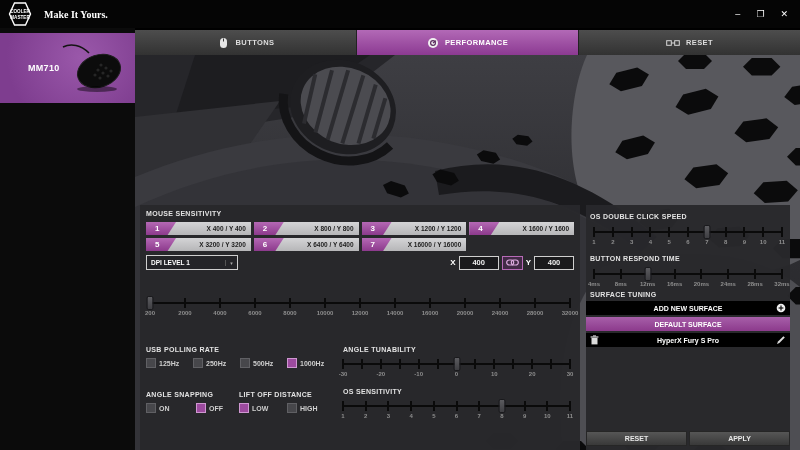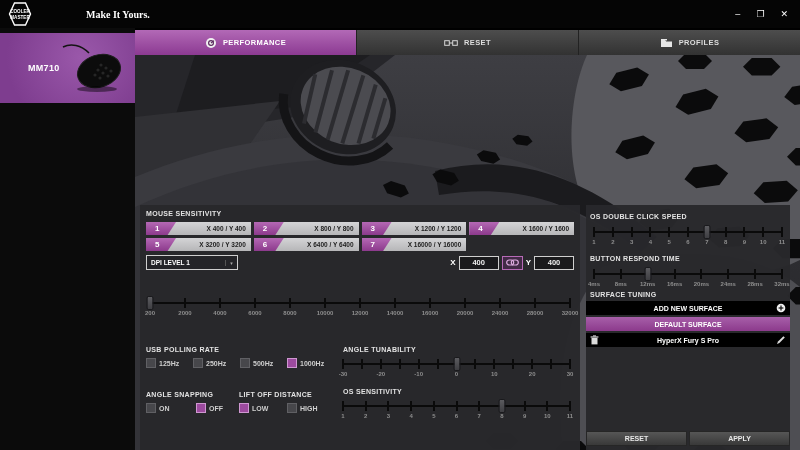--- a/index.html
+++ b/index.html
@@ -1,20 +1,20 @@
 <!DOCTYPE html>
 <html><head>
 <meta charset="utf-8">
 <style>
   html,body{margin:0;padding:0;background:#000;}
   *{box-sizing:border-box;font-family:"Liberation Sans",sans-serif;}
   .app{position:relative;width:800px;height:450px;background:#000;overflow:hidden;}
 
   
-  .titlebar{height:28px;background:#050505;display:flex;align-items:center;gap:42px;}
+  .titlebar{height:28px;background:#050505;display:flex;align-items:center;}
   .logo{margin-left:8px;flex:0 0 auto;}
   .tagline{color:#fff;font-weight:bold;font-size:10px;margin-left:12px;font-family:"Liberation Serif",serif;}
   .win-controls{margin-left:auto;margin-right:12px;display:flex;gap:16px;}
   .win-btn{color:#fff;font-size:9px;line-height:9px;cursor:default;}
 
   
   .body{display:flex;height:422px;}
   .sidebar{width:135px;background:#0b0b0b;position:relative;flex:0 0 auto;}
   .device-tile{position:absolute;top:5px;left:0;width:135px;height:70px;
     background:radial-gradient(circle at 60% 35%,#9a58aa,#7e3d8f 80%);}
@@ -126,42 +126,42 @@
           </g>
           <ellipse cx="38" cy="50" rx="20" ry="3" fill="rgba(0,0,0,0.45)"></ellipse>
         </svg>
         <div class="device-name">MM710</div>
       </div>
     </div>
 
     <div class="main">
 
       <div class="tabbar">
+        <div class="tab">
+          <svg width="13" height="12" viewBox="0 0 13 12">
+            <rect x="3" y="1" width="7" height="10" rx="3.5" fill="#e6e6e6"></rect>
+            <line x1="6.5" y1="1.5" x2="6.5" y2="4.5" stroke="#3a3a3a" stroke-width="1"></line>
+          </svg>
+          <span>BUTTONS</span>
+        </div>
         <div class="tab active">
           <svg width="12" height="12" viewBox="0 0 12 12">
             <circle cx="6" cy="6" r="5" fill="#f0f0f0"></circle>
             <circle cx="6" cy="6" r="2.4" fill="none" stroke="#5a2a5e" stroke-width="1.2"></circle>
             <line x1="6" y1="6" x2="9" y2="3.6" stroke="#5a2a5e" stroke-width="1.2"></line>
           </svg>
           <span>PERFORMANCE</span>
         </div>
         <div class="tab">
           <svg width="14" height="10" viewBox="0 0 14 10">
             <rect x="0.7" y="2.7" width="4.6" height="4.6" fill="none" stroke="#d8d8d8" stroke-width="1"></rect>
             <rect x="8.7" y="2.7" width="4.6" height="4.6" fill="none" stroke="#d8d8d8" stroke-width="1"></rect>
             <line x1="5.3" y1="5" x2="8.7" y2="5" stroke="#d8d8d8" stroke-width="1"></line>
           </svg>
           <span>RESET</span>
-        </div>
-        <div class="tab">
-          <svg width="13" height="10" viewBox="0 0 13 10">
-            <path d="M1,2 L5,2 L6.2,3.4 L12,3.4 L12,9 L1,9 Z" fill="#e6e6e6"></path>
-            <rect x="1" y="1" width="6" height="1.4" fill="#e6e6e6"></rect>
-          </svg>
-          <span>PROFILES</span>
         </div>
       </div>
 
       <div class="content">
 
         <svg class="mouse-bg" viewBox="0 0 665 395" preserveAspectRatio="none">
           <defs>
             <linearGradient id="bgGrad" x1="0" y1="0" x2="0" y2="1">
               <stop offset="0" stop-color="#3e3e43"></stop>
                 <stop offset="0.5" stop-color="#2d2d31"></stop>

